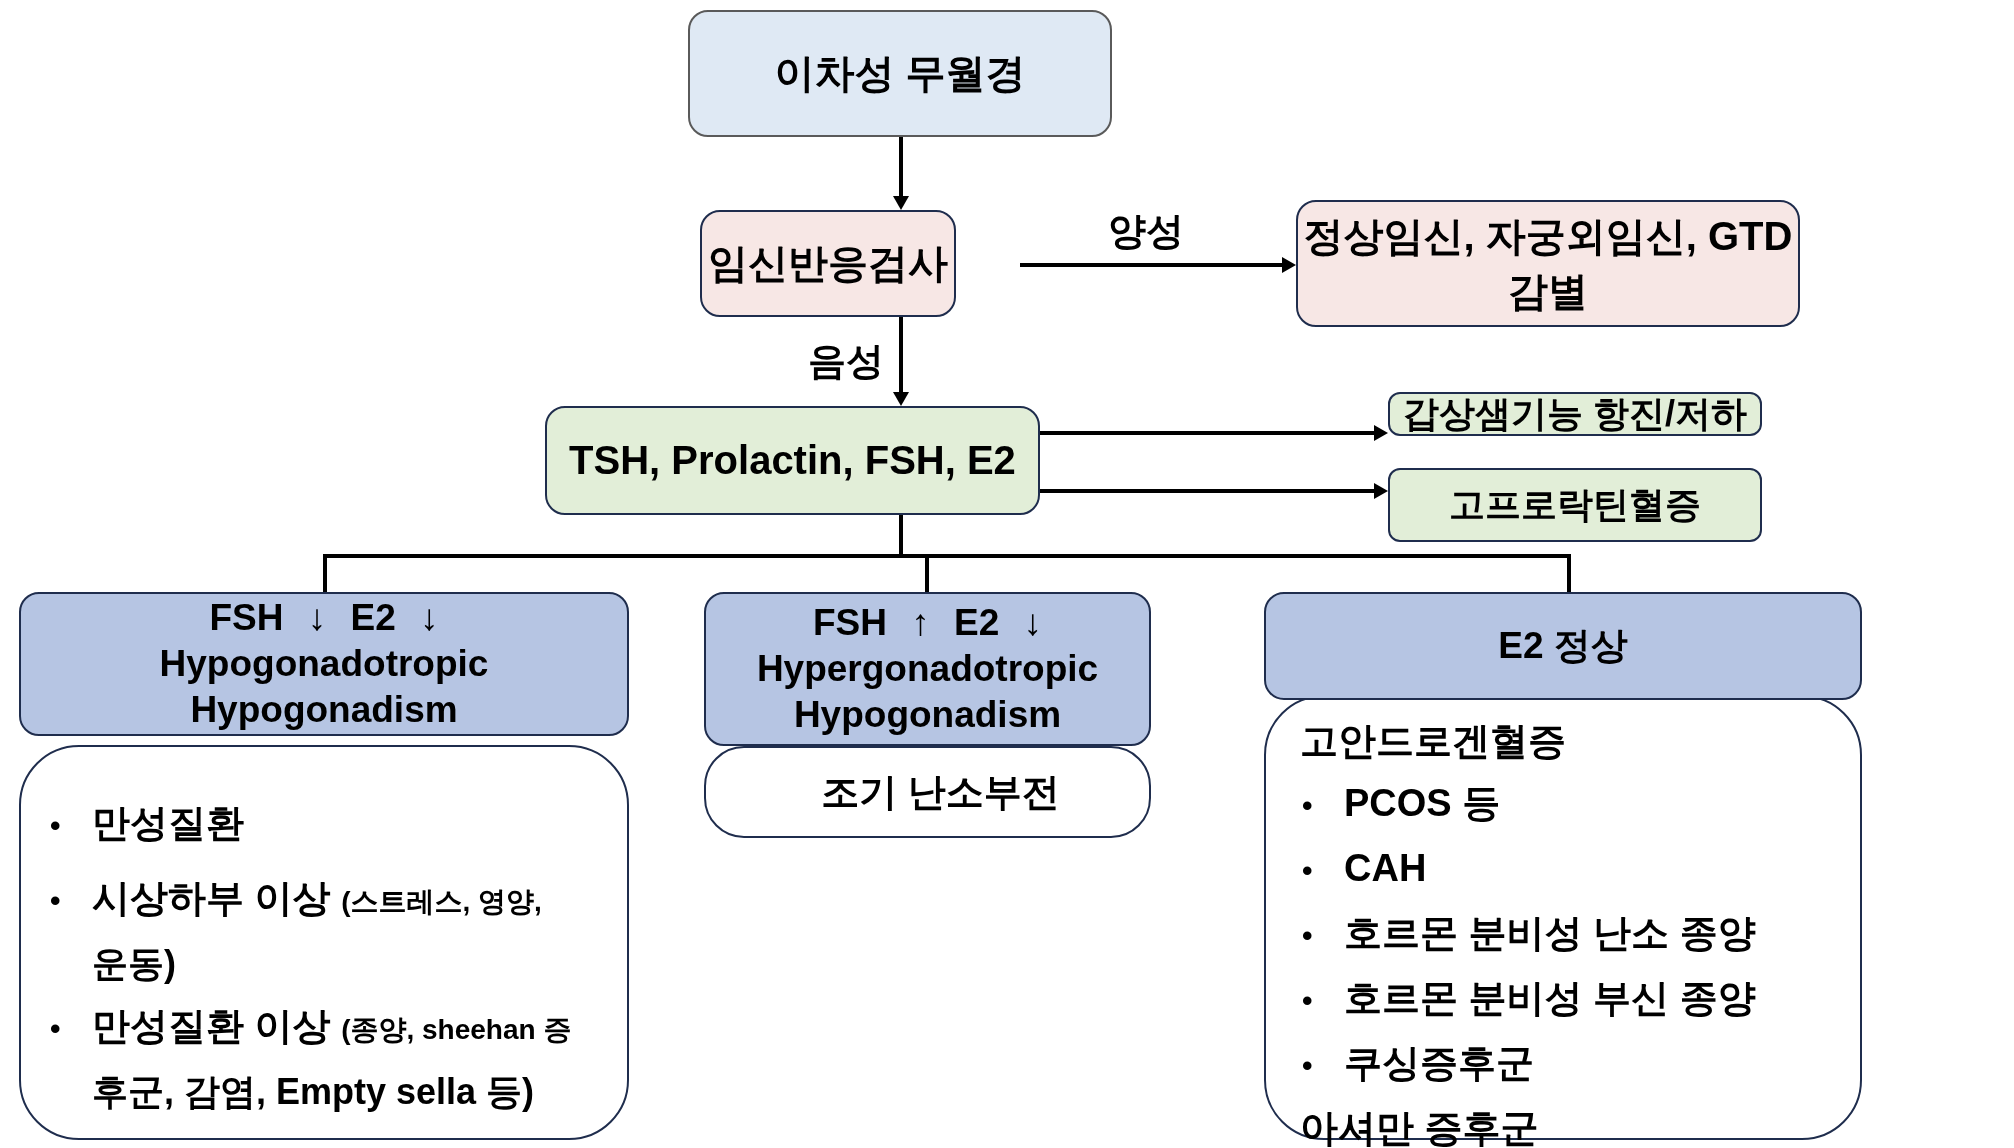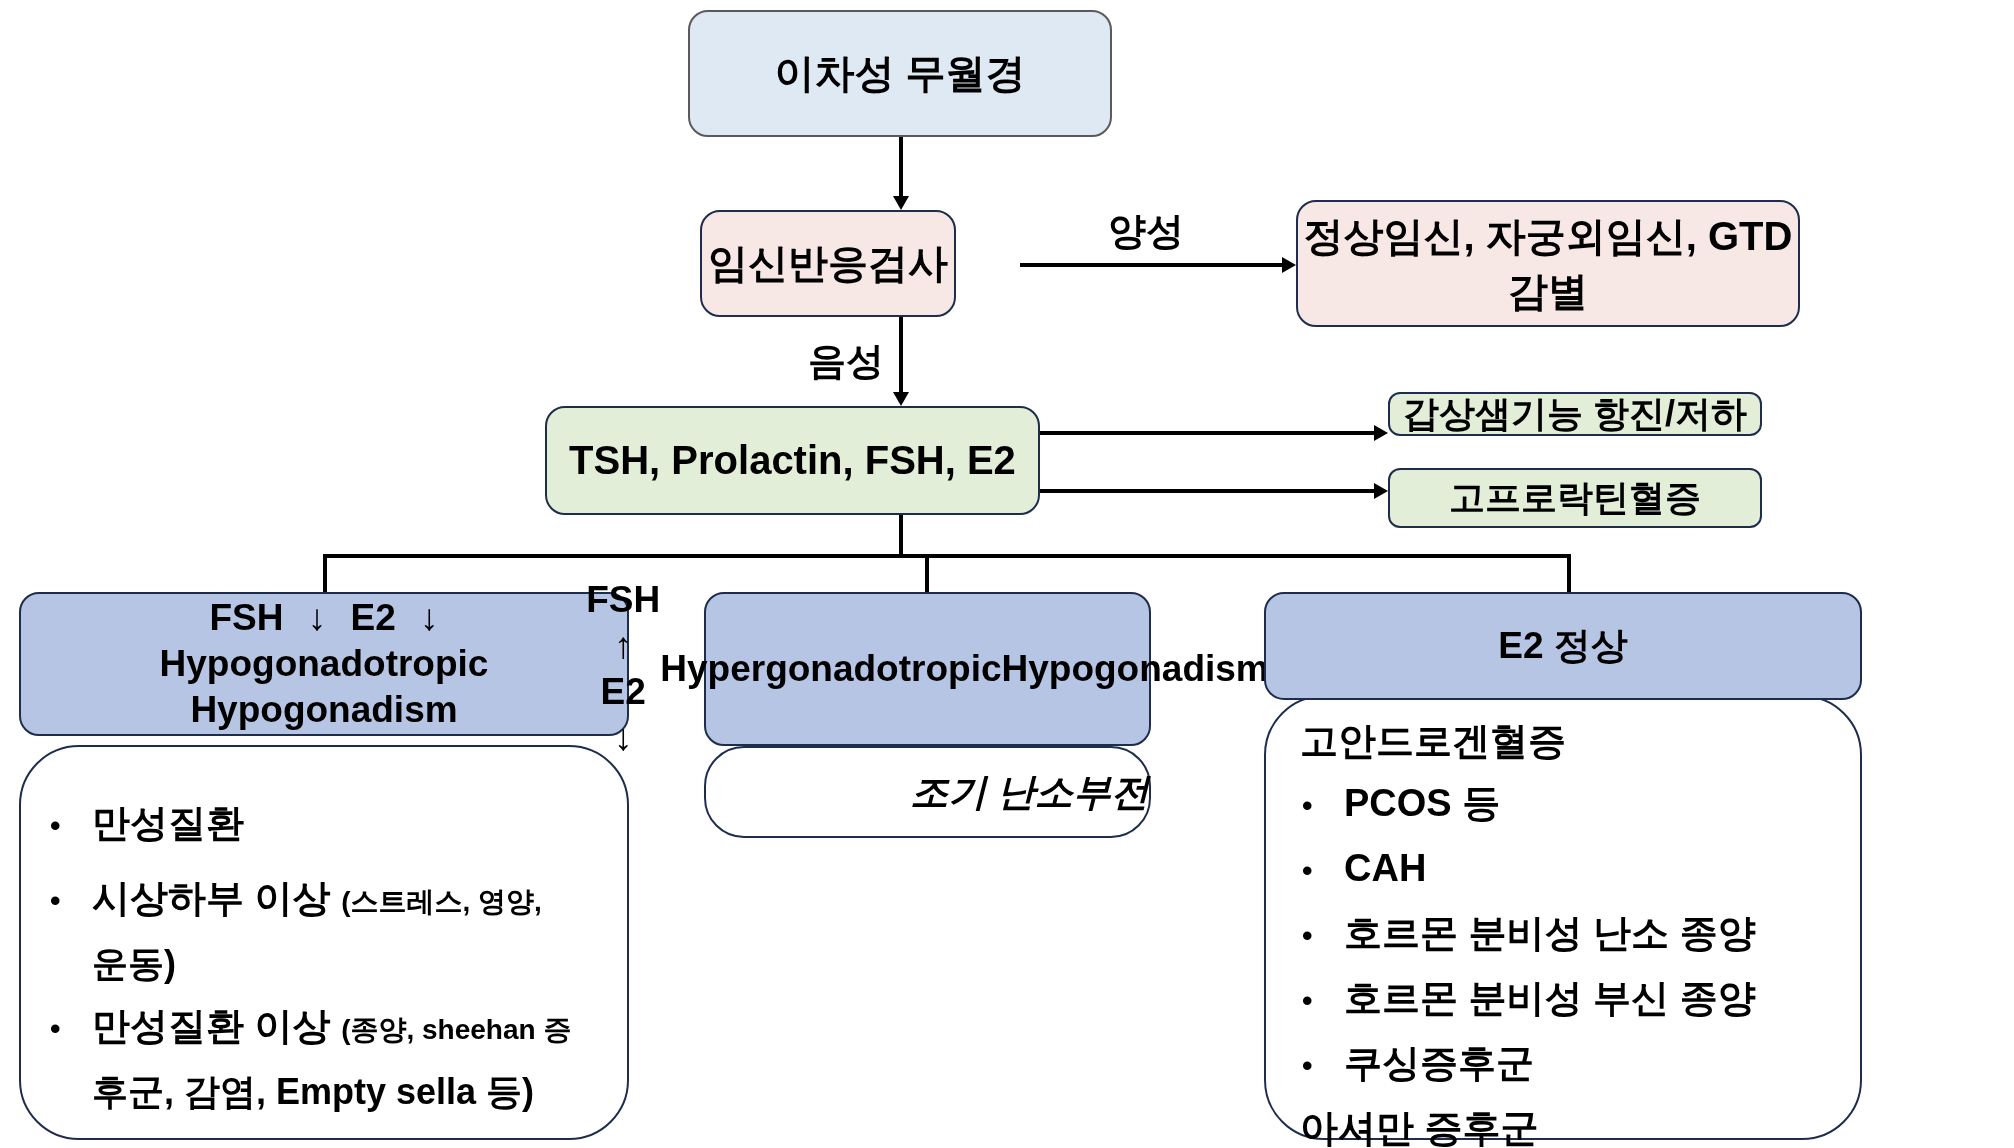--- a/index.html
+++ b/index.html
@@ -61,21 +61,21 @@
 </div>
 
 <div class="line" style="left:1040px;top:431px;width:334px;height:4px;"></div>
 <div class="arrow-right" style="left:1374px;top:425px;"></div>
 <div class="line" style="left:1040px;top:489px;width:334px;height:4px;"></div>
 <div class="arrow-right" style="left:1374px;top:483px;"></div>
 
 <div class="box green t36" style="left:1388px;top:392px;width:374px;height:44px;border-radius:12px;">
   <span>갑상샘기능 항진/저하</span>
 </div>
-<div class="box green t36" style="left:1388px;top:468px;width:374px;height:60px;border-radius:12px;">
+<div class="box green t36" style="left:1388px;top:468px;width:374px;height:74px;border-radius:12px;">
   <span>고프로락틴혈증</span>
 </div>
 
 <div class="line" style="left:899px;top:515px;width:4px;height:42px;"></div>
 <div class="line" style="left:323px;top:554px;width:1248px;height:4px;"></div>
 <div class="line" style="left:323px;top:554px;width:4px;height:39px;"></div>
 <div class="line" style="left:925px;top:554px;width:4px;height:39px;"></div>
 <div class="line" style="left:1567px;top:554px;width:4px;height:39px;"></div>
 
 <div class="box list" style="left:19px;top:745px;width:610px;height:395px;"></div>
@@ -93,26 +93,26 @@
     <small>(스트레스, 영양,</small>
   </div>
   <div class="cont">운동)</div>
   <div class="li">
     <span class="bullet">•</span><span>만성질환 이상</span>
     <small>(종양, sheehan 증</small>
   </div>
   <div class="cont">후군, 감염, Empty sella 등)</div>
 </div>
 
-<div class="box hdr" style="left:704px;top:592px;width:447px;height:154px;flex-direction:row;">
+<div class="box hdr" style="left:704px;top:592px;width:447px;height:154px;flex-direction:column;">
   <div class="hdr-text" style="word-spacing:14px;">FSH ↑ E2 ↓</div>
   <div class="hdr-text">Hypergonadotropic</div>
   <div class="hdr-text">Hypogonadism</div>
 </div>
-<div class="box list" style="left:704px;top:746px;width:447px;height:92px;border-radius:40px;justify-content:flex-end;padding-left:26px;font-style:italic;">
+<div class="box list" style="left:704px;top:746px;width:447px;height:92px;border-radius:40px;justify-content:center;padding-left:26px;">
   <span class="li">조기 난소부전</span>
 </div>
 
 <div class="box list" style="left:1264px;top:695px;width:598px;height:445px;"></div>
 <div class="box hdr" style="left:1264px;top:592px;width:598px;height:108px;">
   <span class="hdr-text">E2 정상</span>
 </div>
 <div class="list-inner" style="left:1300px;top:710px;">
   <div class="li">고안드로겐혈증</div>
   <div class="li">

